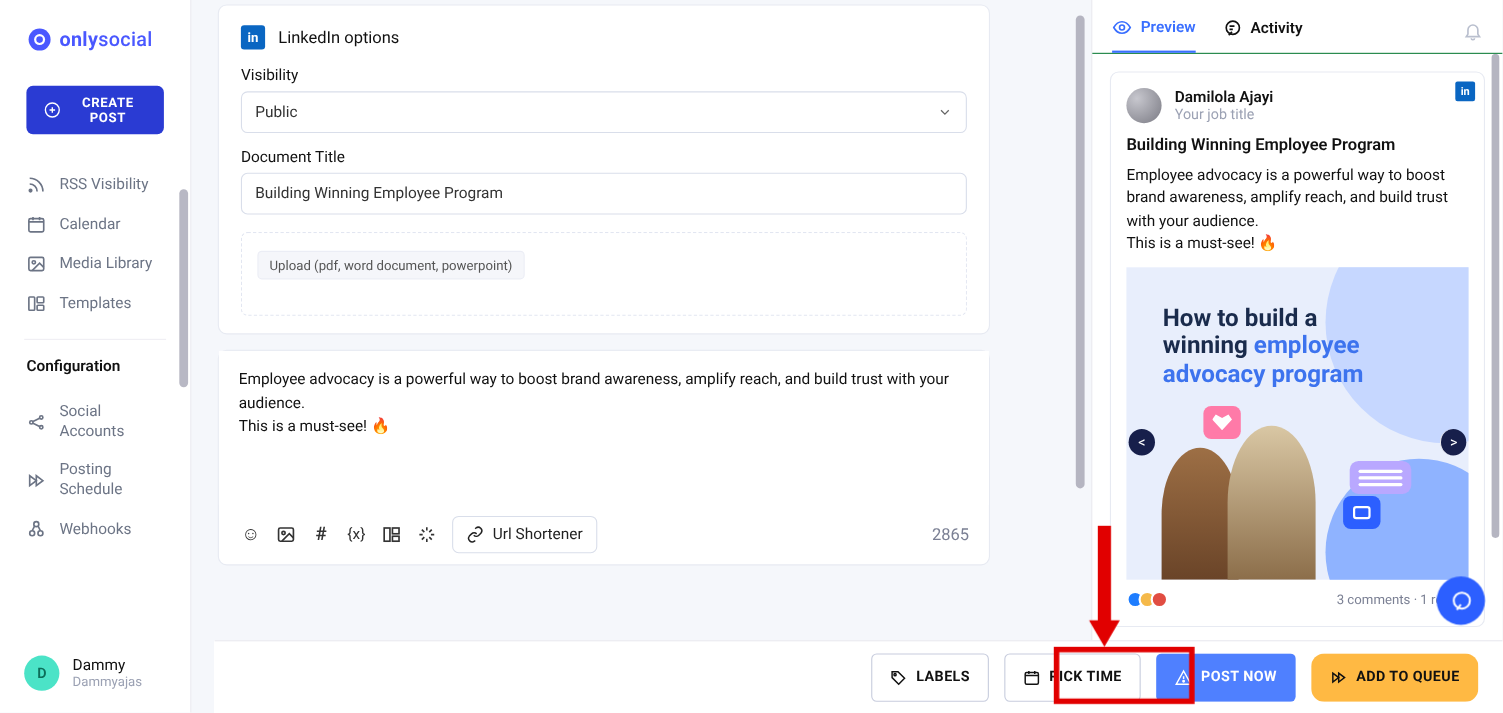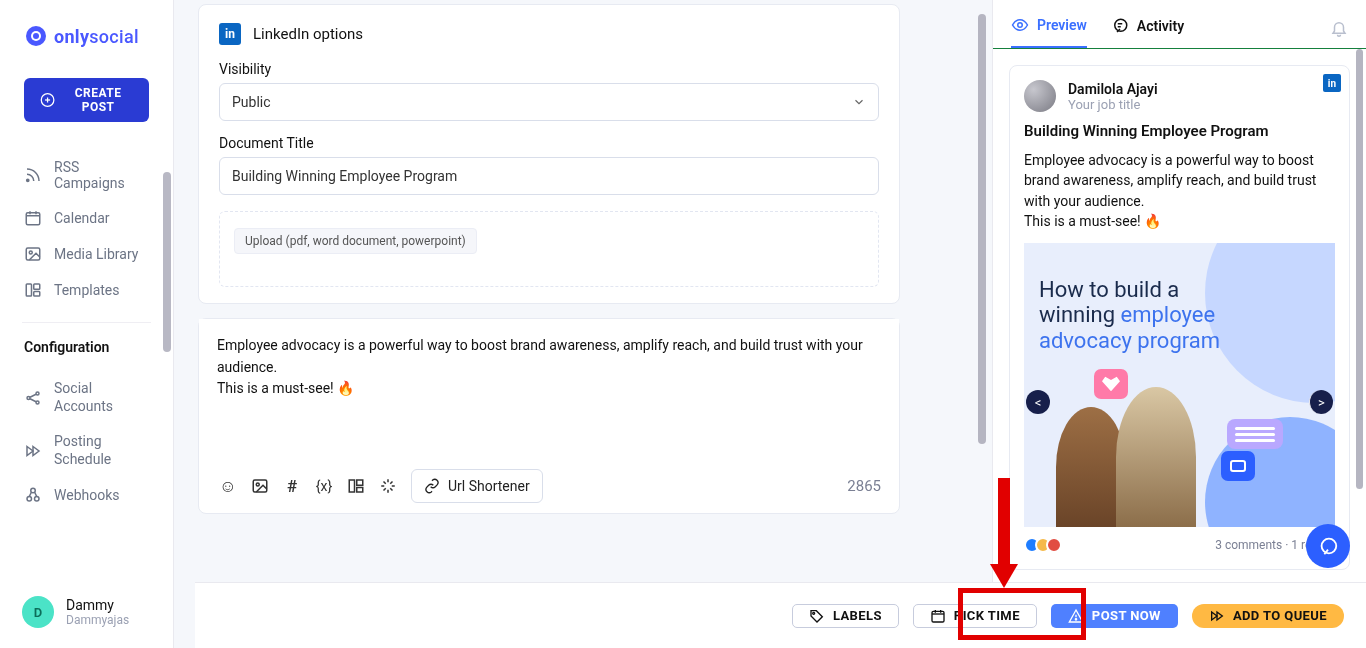--- a/index.html
+++ b/index.html
@@ -66,21 +66,21 @@
   .p-avatar { width:32px; height:32px; border-radius:50%; background:radial-gradient(circle at 30% 30%, #c7c7ce, #7a7a83); }
   .p-name { font-size:14px; font-weight:600; color:#111; }
   .p-sub { font-size:13px; color:#9ba1b3; }
   .p-title { font-size:15px; font-weight:600; color:#111; margin-top:10px; }
   .p-body { font-size:14px; color:#111; margin-top:10px; line-height:1.45; }
 
   .p-image { margin-top:12px; height:284px; border-radius:0; background:#e8eefc; position:relative; overflow:hidden; }
   .big-circle { position:absolute; border-radius:50%; background:#a9c3ff; }
   .c1 { width:220px; height:220px; right:-90px; top:-60px; background:#c6d7ff; }
   .c2 { width:170px; height:170px; right:-40px; bottom:-60px; background:#8fb3ff; }
-  .img-head { position:absolute; left:15px; top:34px; font-size:22px; font-weight:400; color:#1a2b4c; line-height:1.15; width:260px; }
+  .img-head { position:absolute; left:33px; top:34px; font-size:22px; font-weight:700; color:#1a2b4c; line-height:1.15; width:260px; }
   .img-head .blue { color:#3d73ee; }
   .people { position:absolute; left:32px; bottom:0; width:160px; height:150px; }
   .person { position:absolute; bottom:0; border-radius:50% 50% 0 0; }
   .person.a { width:70px; height:120px; left:0; background:linear-gradient(#9d6f45,#6a4428); }
   .person.b { width:80px; height:140px; left:60px; background:linear-gradient(#d9c7a4,#8c6e4a); }
   .pink-bubble { position:absolute; left:70px; top:126px; width:34px; height:30px; background:#ff7aa8; border-radius:7px; }
   .pink-bubble:after{content:"";position:absolute;left:8px;bottom:-6px;width:0;height:0;border:6px solid transparent;border-top-color:#ff7aa8;}
   .pink-heart { position:absolute; left:8px; top:6px; width:18px; height:16px; background:#fff; clip-path: polygon(50% 100%, 0 38%, 18% 10%, 50% 30%, 82% 10%, 100% 38%); }
   .chat-bubble { position:absolute; right:80px; bottom:46px; width:34px; height:30px; background:#2c5fff; border-radius:7px; display:flex;align-items:center;justify-content:center; }
   .chat-bubble:after{content:"";position:absolute;right:8px;bottom:-6px;width:0;height:0;border:6px solid transparent;border-top-color:#2c5fff;}
@@ -96,21 +96,21 @@
   .react-set { display:flex; }
   .re { width:16px; height:16px; border-radius:50%; border:2px solid #fff; }
   .re.like{background:#1e7dff;}
   .re.clap{background:#f5b94a;margin-left:-5px;}
   .re.heart{background:#e14d42;margin-left:-5px;}
   .p-stats { margin-left:auto; font-size:12px; color:#7b8094; }
   .right-scroll { position:absolute; right:3px; top:0; width:7px; height:440px; background:#b5b5c1; border-radius:4px; }
 
   
   .action-bar { height:66px; background:#fff; border-top:1px solid #e9e9ef; display:flex; align-items:center; justify-content:flex-end; gap:14px; padding:0 22px; width:100%; }
-  .btn { height:24px; border-radius:5px; display:flex; align-items:center; gap:8px; padding:0 16px; font-size:13px; font-weight:700; letter-spacing:.4px; cursor:pointer; border:1px solid transparent; }
+  .btn { height:44px; border-radius:5px; display:flex; align-items:center; gap:8px; padding:0 16px; font-size:13px; font-weight:700; letter-spacing:.4px; cursor:pointer; border:1px solid transparent; }
   .btn.labels { background:#fff; color:#111; border-color:#c7ccdd; }
   .btn.pick { background:#fff; color:#111; border-color:#c7ccdd;text-align:right; }
   .btn.now { background:#4f80ff; color:#fff; }
   .btn.queue { background:#ffb943; color:#111;border-radius:12px; }
   .btn svg { width:16px; height:16px; }
 
   .highlight-box { position:absolute; border:5px solid #e10000; pointer-events:none; }
   .red-arrow { position:absolute; width:28px; height:110px; pointer-events:none; }
   .chat-fab { position:fixed; bottom:80px; right:16px; width:44px; height:44px; border-radius:50%; background:#2c5fff; display:flex; align-items:center; justify-content:center; }
   .chat-fab svg { width:22px; height:22px; color:#fff; }
@@ -139,21 +139,21 @@
       <span>CREATE POST</span>
     </button>
 
     <nav class="nav">
       <div class="nav-item">
         <svg viewBox="0 0 24 24" fill="none" stroke="currentColor" stroke-width="2">
             <path d="M4 11a9 9 0 0 1 9 9"></path>
             <path d="M4 4a16 16 0 0 1 16 16"></path>
             <circle cx="5" cy="19" r="1.5" fill="currentColor"></circle>
           </svg>
-        <span>RSS Campaigns</span>
+        <span>RSS Visibility</span>
       </div>
       <div class="nav-item">
         <svg viewBox="0 0 24 24" fill="none" stroke="currentColor" stroke-width="2">
             <rect x="3" y="5" width="18" height="16" rx="2"></rect>
             <line x1="3" y1="9" x2="21" y2="9"></line>
             <line x1="8" y1="3" x2="8" y2="7"></line>
             <line x1="16" y1="3" x2="16" y2="7"></line>
           </svg>
         <span>Calendar</span>
       </div>

